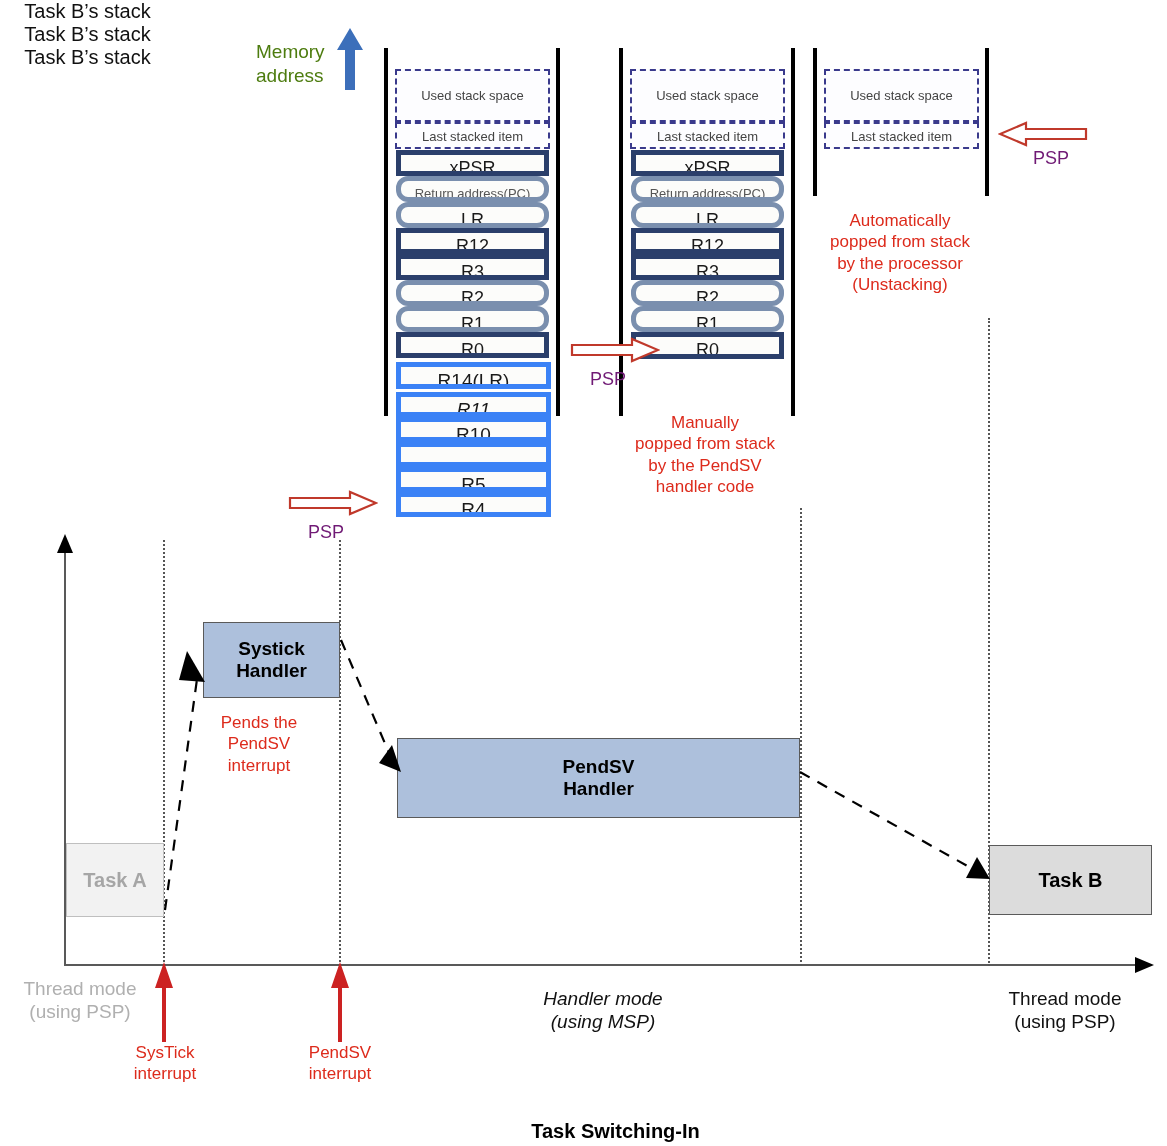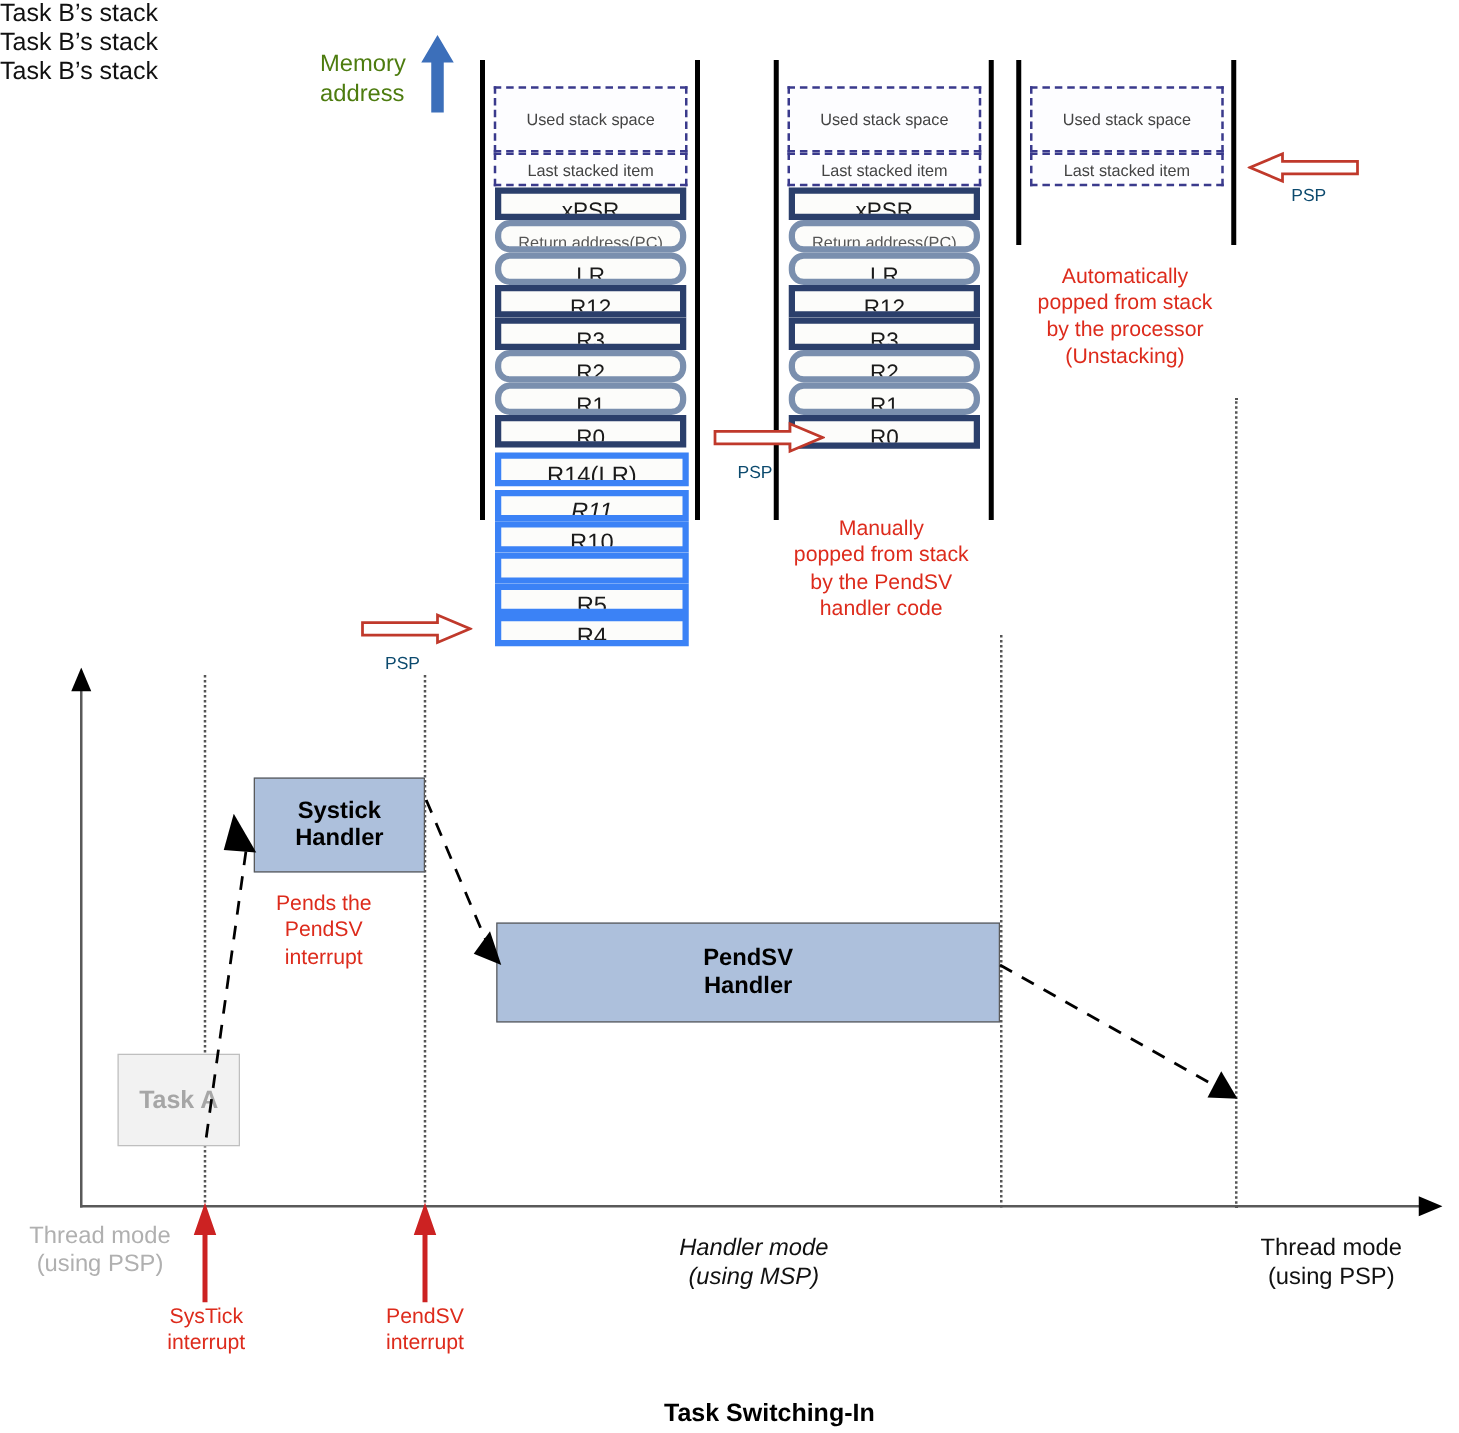--- a/index.html
+++ b/index.html
@@ -15,20 +15,21 @@
     width: 1167px;
     height: 1146px;
     background: #ffffff;
     overflow: hidden;
   }
   .abs { position: absolute; }
 
   
   .stack-title {
     font-size: 20px;
+    text-align: center;
     color: #111;
     line-height: 1.15;
   }
 
   
   .wall {
     position: absolute;
     width: 4px;
     background: #000000;
   }
@@ -89,21 +90,21 @@
     border: 1px solid #5a5a5a;
     display: flex;
     align-items: center;
     justify-content: center;
     text-align: center;
     font-weight: bold;
     color: #000;
   }
   .tbox.blue { background: #adc0dc; }
   .tbox.gray { background: #dcdcdc; }
-  .tbox.lightgray { background: #f2f2f2; color: #a6a6a6; border-color: #bfbfbf; margin-left: 28px; }
+  .tbox.lightgray { background: #f2f2f2; color: #a6a6a6; border-color: #bfbfbf; }
 
   .modelabel {
     position: absolute;
     text-align: center;
     font-size: 19px;
     line-height: 1.2;
     white-space: pre-line;
     color: #111;
   }
   .modelabel.muted { color: #b0b0b0; }
@@ -127,22 +128,22 @@
 
   .memlabel {
     position: absolute;
     font-size: 19px;
     color: #4d7c0f;
     line-height: 1.25;
     white-space: pre-line;
   }
   .psp-label {
     position: absolute;
-    font-size: 14px;
-    color: #0c4a6e;
+    font-size: 18px;
+    color: #701a75;
   }
 </style>
 </head>
 <body>
 
 <div id="canvas">
 
   <div class="memlabel" style="left:256px; top:40px; width:120px;">Memory
 address</div>
   <svg class="abs" style="left:335px; top:26px; width:30px; height:66px;" viewBox="0 0 30 66">
@@ -303,20 +304,23 @@
   <div class="tbox blue" style="left:203px; top:622px; width:137px; height:76px; font-size:19px; white-space:pre-line;">
     <span>Systick
 Handler</span>
   </div>
 
   <div class="tbox blue" style="left:397px; top:738px; width:403px; height:80px; font-size:19px; white-space:pre-line;">
     <span>PendSV
 Handler</span>
   </div>
 
+  <div class="tbox gray" style="left:989px; top:845px; width:163px; height:70px; font-size:20px;">
+    <span>Task B</span>
+  </div>
 
   <svg class="abs" style="left:0px; top:0px; width:1167px; height:1146px; pointer-events:none;" viewBox="0 0 1167 1146">
 
     <line x1="165" y1="910" x2="198" y2="672" stroke="#000" stroke-width="2.2" stroke-dasharray="11,9"></line>
     <path d="M187 651 L205 682 L179 680 Z" fill="#000"></path>
 
     <line x1="341" y1="640" x2="392" y2="760" stroke="#000" stroke-width="2.2" stroke-dasharray="11,9"></line>
     <path d="M401 772 L379 763 L392 745 Z" fill="#000"></path>
 
     <line x1="800" y1="772" x2="978" y2="872" stroke="#000" stroke-width="2.2" stroke-dasharray="11,9"></line>

